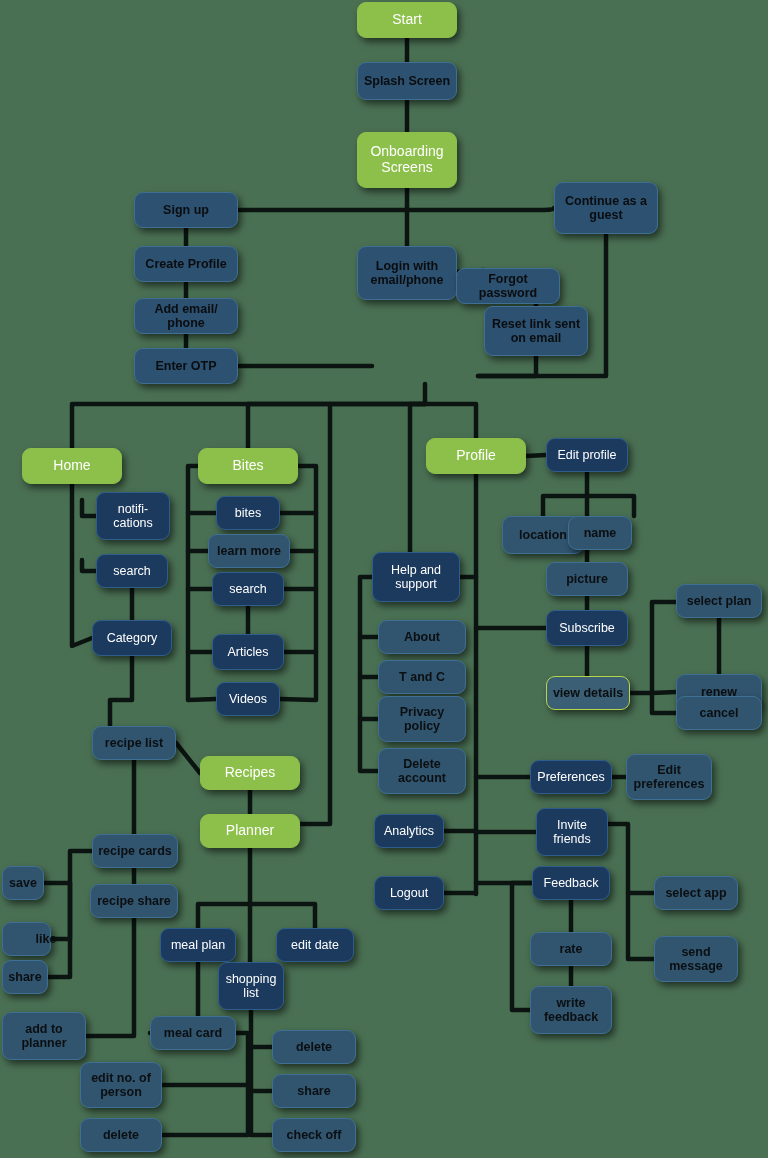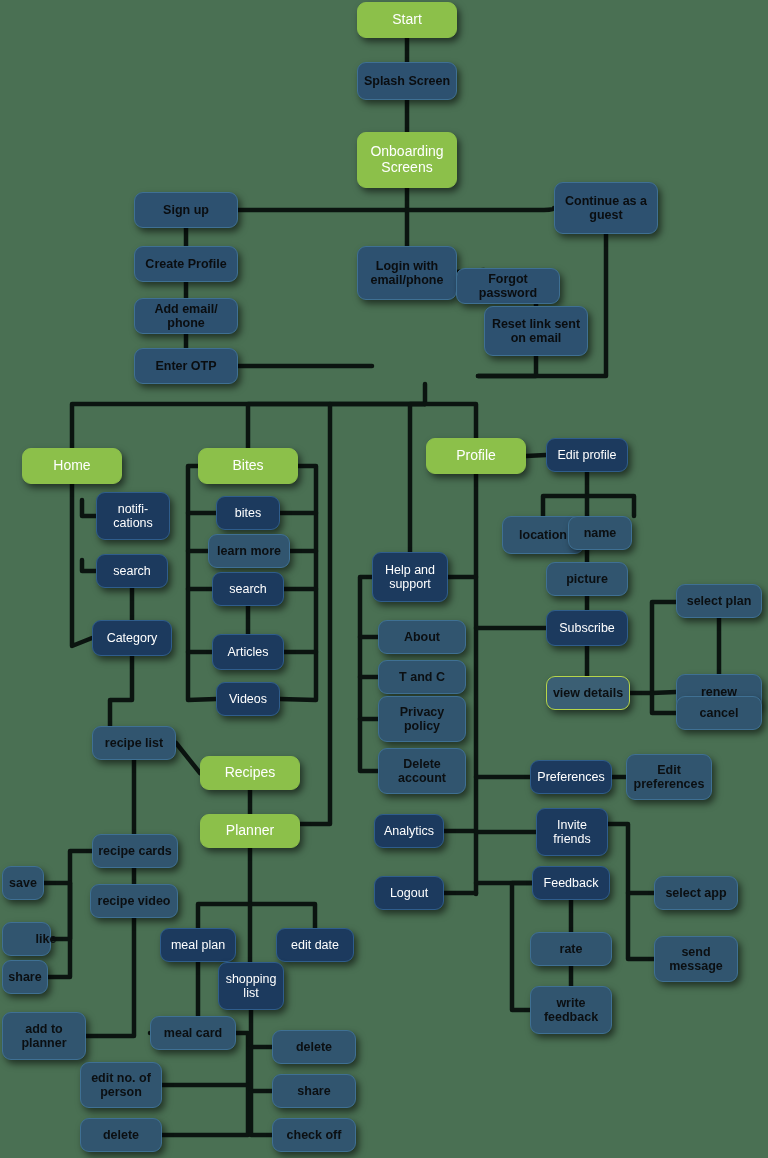--- a/index.html
+++ b/index.html
@@ -206,21 +206,21 @@
     <div class="node n-blue" style="left: 546px; top: 438px; width: 82px; height: 34px;">Edit profile</div>
     <div class="node n-blue" style="left: 96px; top: 492px; width: 74px; height: 48px;">notifi-
 cations</div>
     <div class="node n-blue" style="left: 216px; top: 496px; width: 64px; height: 34px;">bites</div>
     <div class="node n-dim" style="left: 208px; top: 534px; width: 82px; height: 34px;">learn more</div>
     <div class="node n-blue" style="left: 96px; top: 554px; width: 72px; height: 34px;">search</div>
     <div class="node n-dim" style="left: 502px; top: 516px; width: 82px; height: 38px;">location</div>
     <div class="node n-dim" style="left: 568px; top: 516px; width: 64px; height: 34px;">name</div>
     <div class="node n-blue" style="left: 212px; top: 572px; width: 72px; height: 34px;">search</div>
     <div class="node n-dim" style="left: 546px; top: 562px; width: 82px; height: 34px;">picture</div>
-    <div class="node n-blue" style="left: 372px; top: 552px; width: 76px; height: 50px;">Help and
+    <div class="node n-blue" style="left: 372px; top: 552px; width: 88px; height: 50px;">Help and
 support</div>
     <div class="node n-dim" style="left: 676px; top: 584px; width: 86px; height: 34px;">select plan</div>
     <div class="node n-blue" style="left: 92px; top: 620px; width: 80px; height: 36px;">Category</div>
     <div class="node n-blue" style="left: 546px; top: 610px; width: 82px; height: 36px;">Subscribe</div>
     <div class="node n-dim" style="left: 378px; top: 620px; width: 88px; height: 34px;">About</div>
     <div class="node n-blue" style="left: 212px; top: 634px; width: 72px; height: 36px;">Articles</div>
     <div class="node n-dim" style="left: 378px; top: 660px; width: 88px; height: 34px;">T and C</div>
     <div class="node n-dim" style="left: 676px; top: 674px; width: 86px; height: 36px;">renew</div>
     <div class="node n-high" style="left: 546px; top: 676px; width: 84px; height: 34px;">view details</div>
     <div class="node n-blue" style="left: 216px; top: 682px; width: 64px; height: 34px;">Videos</div>
@@ -236,21 +236,21 @@
 preferences</div>
     <div class="node n-green" style="left: 200px; top: 814px; width: 100px; height: 34px;">Planner</div>
     <div class="node n-blue" style="left: 536px; top: 808px; width: 72px; height: 48px;">Invite
 friends</div>
     <div class="node n-blue" style="left: 374px; top: 814px; width: 70px; height: 34px;">Analytics</div>
     <div class="node n-dim" style="left: 92px; top: 834px; width: 86px; height: 34px;">recipe cards</div>
     <div class="node n-blue" style="left: 532px; top: 866px; width: 78px; height: 34px;">Feedback</div>
     <div class="node n-dim" style="left: 2px; top: 866px; width: 42px; height: 34px;">save</div>
     <div class="node n-dim" style="left: 654px; top: 876px; width: 84px; height: 34px;">select app</div>
     <div class="node n-blue" style="left: 374px; top: 876px; width: 70px; height: 34px;">Logout</div>
-    <div class="node n-dim" style="left: 90px; top: 884px; width: 88px; height: 34px;">recipe video</div>
+    <div class="node n-dim" style="left: 90px; top: 884px; width: 88px; height: 34px;">recipe share</div>
     <div class="node n-dim" style="left: 2px; top: 922px; width: 38px; height: 34px; padding-left: 43px;">like</div>
     <div class="node n-blue" style="left: 160px; top: 928px; width: 76px; height: 34px;">meal plan</div>
     <div class="node n-blue" style="left: 276px; top: 928px; width: 78px; height: 34px;">edit date</div>
     <div class="node n-dim" style="left: 530px; top: 932px; width: 82px; height: 34px;">rate</div>
     <div class="node n-dim" style="left: 654px; top: 936px; width: 84px; height: 46px;">send
 message</div>
     <div class="node n-dim" style="left: 2px; top: 960px; width: 46px; height: 34px;">share</div>
     <div class="node n-blue" style="left: 218px; top: 962px; width: 66px; height: 48px;">shopping
 list</div>
     <div class="node n-dim" style="left: 530px; top: 986px; width: 82px; height: 48px;">write

